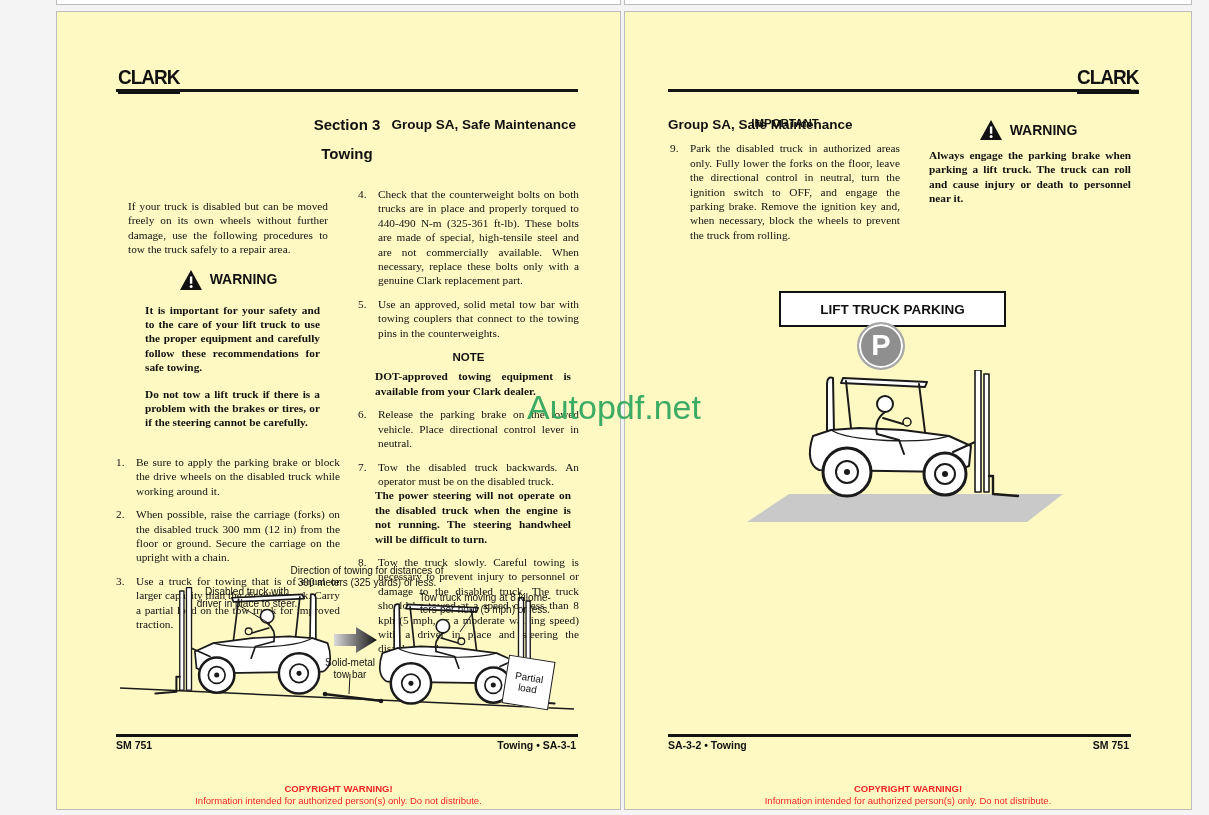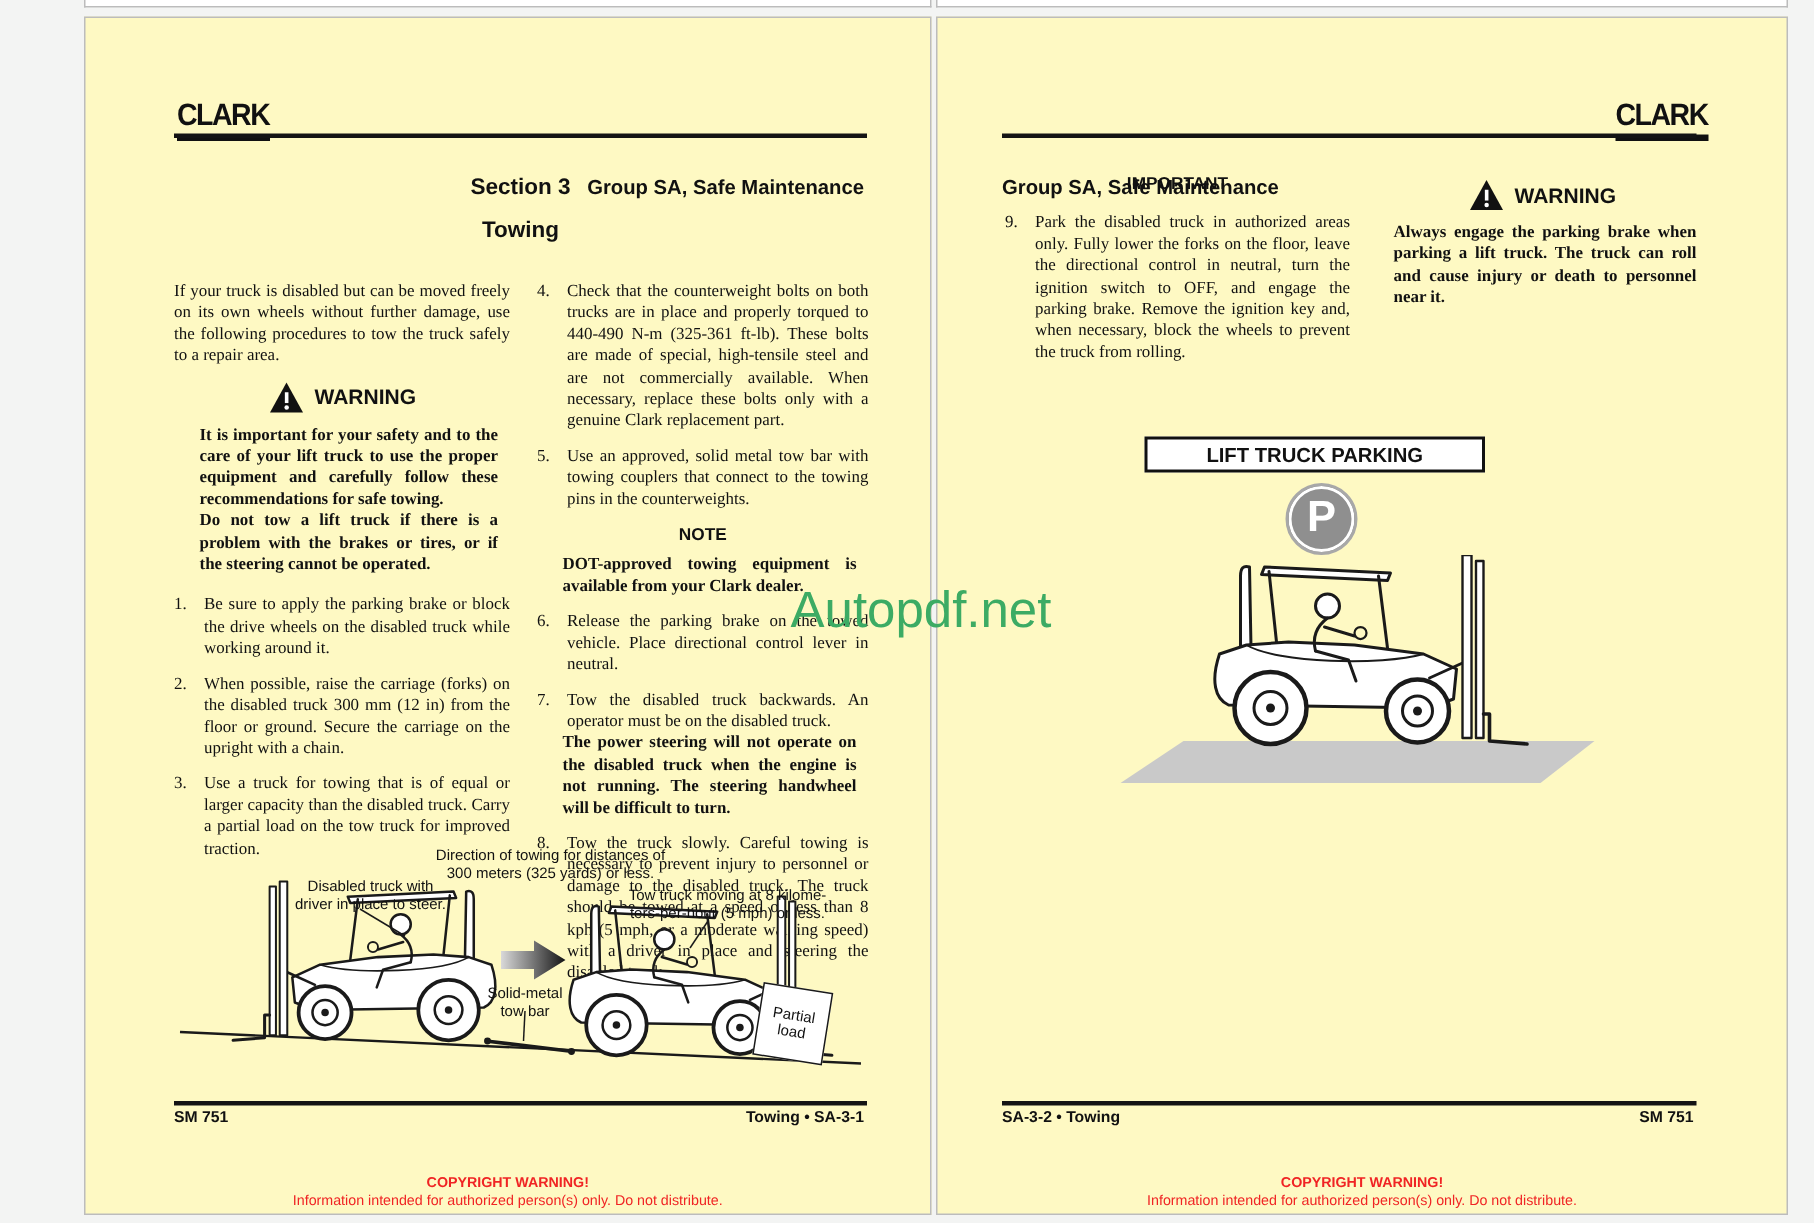--- a/index.html
+++ b/index.html
@@ -14,21 +14,21 @@
         border-bottom:4px solid #111;padding-bottom:2px;transform:scaleY(1.08);transform-origin:top left;}
   .hdr-title{position:absolute;font-weight:bold;font-size:13.5px;white-space:nowrap;margin-top:44px;}
   .rule{position:absolute;background:#141414;height:3px;}
   .foot-rule{position:absolute;background:#141414;height:2.5px;}
   .foot-text{position:absolute;font-weight:bold;font-size:10.5px;white-space:nowrap;}
 
   .sec-head{position:absolute;text-align:center;font-weight:bold;font-size:15px;}
 
   .col{position:absolute;font-family:"Liberation Serif",serif;font-size:11.3px;line-height:14.4px;
        text-align:justify;}
-  .col p{margin:0;}
+  .col p{margin:12px;}
   .intro{margin-bottom:8px;}
   .warn-head{display:flex;align-items:center;justify-content:center;gap:7px;
              font-family:"Liberation Sans",sans-serif;font-weight:bold;font-size:14px;
              margin:9px 0 7px 0;}
   .bold-block{font-weight:bold;padding:0 8px 0 17px;}
   .step{display:flex;margin-top:9px;}
   .step .n{flex:none;width:20px;}
   .step .t{flex:1;text-align:justify;}
   .center-lab{font-family:"Liberation Sans",sans-serif;font-weight:bold;font-size:11.5px;text-align:center;margin:10px 0 5px 0;}
 
@@ -114,21 +114,21 @@
     <div class="col" style="left:59px;top:175px;width:224px;">
       <p class="intro">If your truck is disabled but can be moved freely on its own wheels without further damage, use the following procedures to tow the truck safely to a repair area.</p>
       <div class="warn-head">
         <svg width="24" height="22" viewBox="0 0 24 22">
             <use href="#warn-tri"></use>
           </svg>
         <span>WARNING</span>
       </div>
       <div class="bold-block">
         <p>It is important for your safety and to the care of your lift truck to use the proper equipment and carefully follow these recommendations for safe towing.</p>
-        <p>Do not tow a lift truck if there is a problem with the brakes or tires, or if the steering cannot be operated.</p>
+        <p>Do not tow a lift truck if there is a problem with the brakes or tires, or if the steering cannot be carefully.</p>
       </div>
       <div style="height:4px;"></div>
       <div class="step">
         <span class="n">1.</span>
         <div class="t">Be sure to apply the parking brake or block the drive wheels on the disabled truck while working around it.</div>
       </div>
       <div class="step">
         <span class="n">2.</span>
         <div class="t">When possible, raise the carriage (forks) on the disabled truck 300 mm (12 in) from the floor or ground. Secure the carriage on the upright with a chain.</div>
       </div>
@@ -217,21 +217,21 @@
     <div class="col" style="left:300px;top:107px;width:206px;">
       <div class="warn-head" style="margin-top:0;">
         <svg width="24" height="22" viewBox="0 0 24 22">
             <use href="#warn-tri"></use>
           </svg>
         <span>WARNING</span>
       </div>
       <div class="bold-block" style="padding:0 0 0 4px;">Always engage the parking brake when parking a lift truck. The truck can roll and cause injury or death to personnel near it.</div>
     </div>
 
-    <div class="park-box" style="left:138px;top:279px;width:227px;height:24px;">LIFT TRUCK PARKING</div>
+    <div class="park-box" style="left:154px;top:279px;width:227px;height:36px;">LIFT TRUCK PARKING</div>
     <div class="p-sign" style="left:232px;top:310px;">P</div>
 
     <svg class="figsvg" style="left:120px;top:358px;" width="330" height="160" viewBox="0 0 330 160">
       <polygon points="2,152 44,124 318,124 282,152" fill="#c9c9c9"></polygon>
       <g transform="translate(58,-2) scale(1.0)">
           <use href="#fk"></use>
         </g>
     </svg>
 
     <div class="foot-rule" style="left:43px;top:722px;width:463px;"></div>

